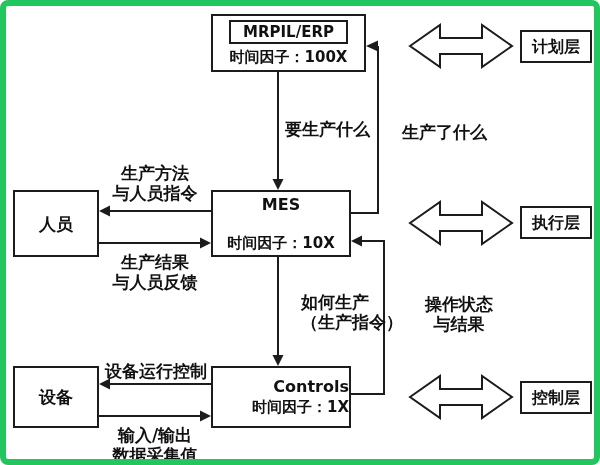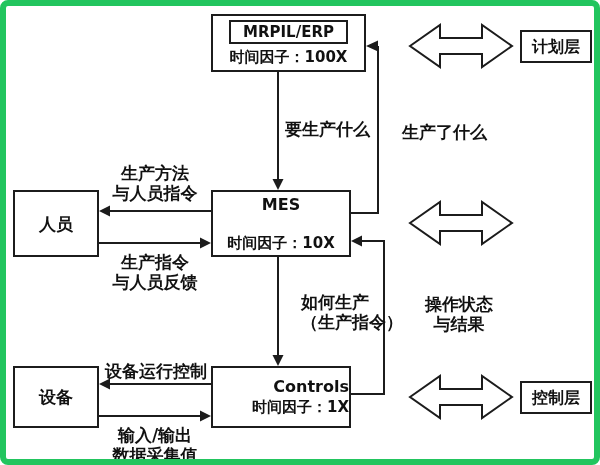--- a/index.html
+++ b/index.html
@@ -100,20 +100,23 @@
   </div>
 
   <div class="box" style="left:7px; top:360px; width:86px; height:62px;">
     <div class="title big">设备</div>
   </div>
 
   <div class="box" style="left:514px; top:24px; width:72px; height:33px;">
     <div class="title">计划层</div>
   </div>
 
+  <div class="box" style="left:514px; top:200px; width:72px; height:33px;">
+    <div class="title">执行层</div>
+  </div>
 
   <div class="box" style="left:514px; top:375px; width:72px; height:33px;">
     <div class="title">控制层</div>
   </div>
 
   <div class="lbl" style="left:279px; top:113px;">要生产什么</div>
 
   <div class="lbl" style="left:396px; top:116px;">生产了什么</div>
 
   <div class="lbl" style="left:295px; top:286px;">
@@ -125,21 +128,21 @@
     <div>操作状态</div>
     <div>与结果</div>
   </div>
 
   <div class="lbl center" style="left:99px; top:157px; width:100px;">
     <div>生产方法</div>
     <div>与人员指令</div>
   </div>
 
   <div class="lbl center" style="left:99px; top:246px; width:100px;">
-    <div>生产指令</div>
+    <div>生产结果</div>
     <div>与人员反馈</div>
   </div>
 
   <div class="lbl center" style="left:99px; top:355px; width:100px;">设备运行控制</div>
 
   <div class="lbl center" style="left:99px; top:419px; width:100px;">
     <div>输入/输出</div>
     <div>数据采集值</div>
   </div>
 

